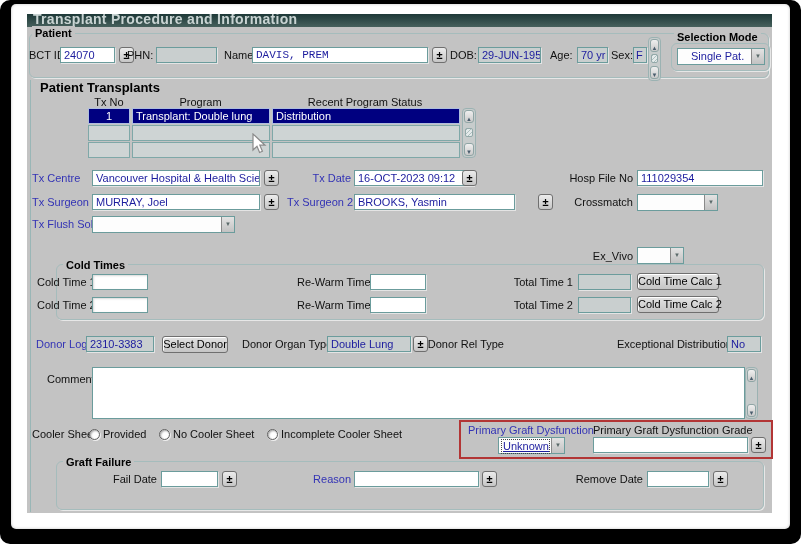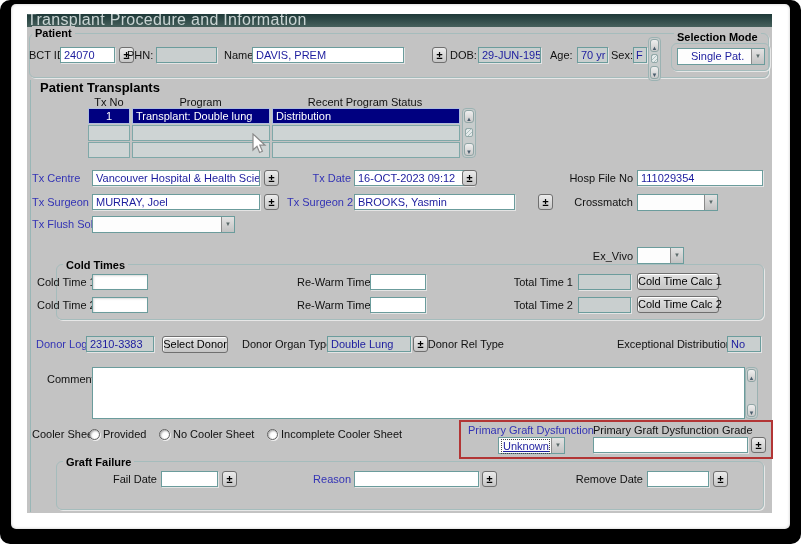--- a/index.html
+++ b/index.html
@@ -2,21 +2,21 @@
 <html><head>
 <meta charset="utf-8">
 <style>
   * { margin:0; padding:0; box-sizing:border-box; }
   html,body { width:801px; height:544px; background:#fff; font-family:"Liberation Sans", sans-serif; overflow:hidden; }
   .bezel { position:absolute; left:0; top:0; width:801px; height:544px; background:#000; border-radius:10px; }
   .frame { position:absolute; left:11px; top:4px; right:11px; bottom:15px; background:#fff; border-radius:5px; box-shadow: inset 0 0 3px rgba(0,0,0,.25); }
   .form  { position:absolute; left:27px; top:14px; width:745px; height:499px; background:#c3c3c3; font-size:11px; }
 
   .titlebar { position:absolute; left:0; top:0; width:745px; height:13px; background:linear-gradient(#1e3938,#46605c); overflow:hidden; }
-  .titlebar span { display:block; margin-top:-3px; font-weight:normal; font-size:16px; color:#c9d4d3; letter-spacing:.3px; white-space:nowrap; }
+  .titlebar span { display:block; margin-top:-3px; padding-left:6px; font-weight:bold; font-size:14px; color:#c9d4d3; letter-spacing:.3px; white-space:nowrap; }
 
   .canvas-line { position:absolute; left:3px; top:66px; width:1px; height:432px; background:#8fb3b3; opacity:.8; }
 
   .lbl { position:absolute; height:16px; line-height:16px; color:#111; white-space:nowrap; }
   .lbl.blue { color:#3333b5; }
   .lbl.r { text-align:right; }
   .lbl.c { text-align:center; }
   .h1 { position:absolute; font-weight:bold; font-size:13px; color:#000; white-space:nowrap; }
 
   .fld { position:absolute; height:16px; line-height:14px; background:#fff; border:1px solid #6b9c9c; color:#1c1c9e; padding:0 3px; white-space:nowrap; overflow:hidden; box-shadow:1px 1px 0 rgba(255,255,255,.55); }
@@ -75,21 +75,21 @@
   <div class="grp-lbl" style="left:5px;top:12px;">Patient</div>
 
   <div class="lbl" style="left:2px;top:33px;">BCT ID</div>
   <div class="fld" style="left:33px;top:33px;width:55px;">24070</div>
   <div class="lov" style="left:92px;top:33px;"><span class="lovg"></span></div>
 
   <div class="lbl" style="left:100px;top:33px;">PHN:</div>
   <div class="fld ro" style="left:129px;top:33px;width:61px;"></div>
 
   <div class="lbl" style="left:197px;top:33px;">Name:</div>
-  <div class="fld" style="left:225px;top:33px;width:152px;">DAVIS, PREM</div>
+  <div class="fld" style="left:225px;top:33px;width:176px;font-family:Liberation Mono, monospace;">DAVIS, PREM</div>
   <div class="lov" style="left:405px;top:33px;"><span class="lovg"></span></div>
 
   <div class="lbl" style="left:423px;top:33px;">DOB:</div>
   <div class="fld ro" style="left:451px;top:33px;width:63px;">29-JUN-1954</div>
 
   <div class="lbl" style="left:523px;top:33px;">Age:</div>
   <div class="fld ro" style="left:550px;top:33px;width:31px;">70 yr</div>
 
   <div class="lbl" style="left:584px;top:33px;">Sex:</div>
   <div class="fld ro" style="left:606px;top:33px;width:14px;padding:0 2px;">F</div>

